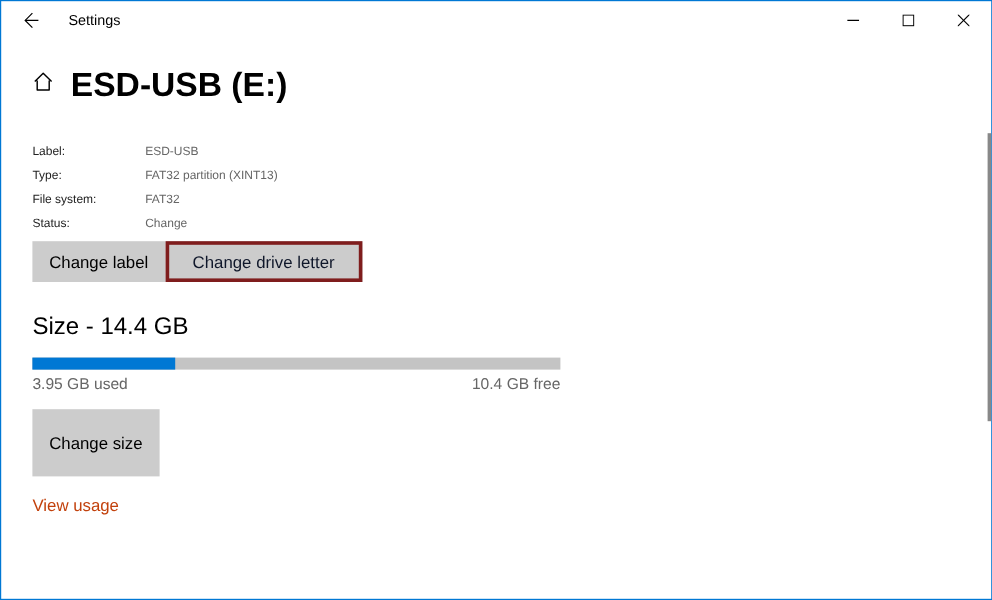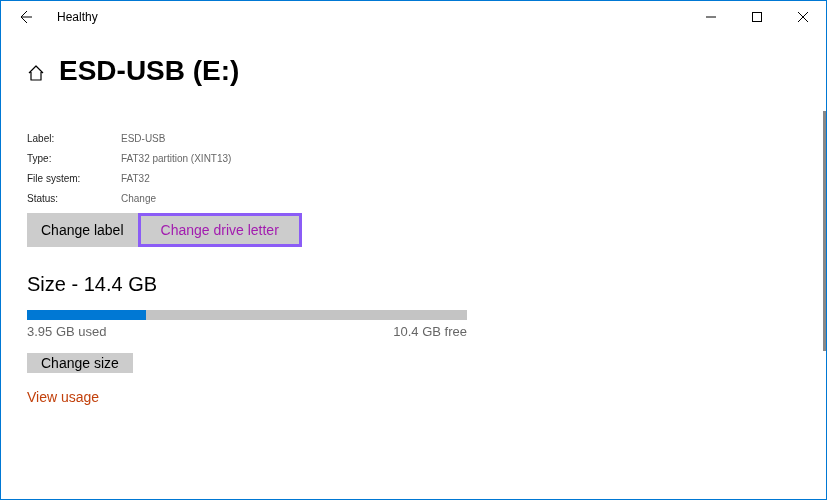--- a/index.html
+++ b/index.html
@@ -48,23 +48,23 @@
       justify-content: center;
       cursor: pointer;
       font-family: "Segoe MDL2 Assets", "Segoe UI Symbol", sans-serif;
       font-size: 10px;
     }
     .content {
       padding: 22px 0 0 26px;
     }
     .header-row {
       display: flex;
-      align-items: flex-end;
+      align-items: flex-start;
       gap: 14px;
-      margin-bottom: 46px;
+      margin-bottom: 34px;
     }
     .home-icon {
       font-size: 17px;
       margin-top: 4px;
     }
     .page-title {
       font-size: 28px;
       font-weight: 600;
       color: #000;
     }
@@ -95,24 +95,24 @@
     .std-button {
       background: #ccc;
       border: none;
       padding: 8px 14px;
       font-size: 14px;
       color: #000;
       cursor: pointer;
     }
     .highlighted-button {
       background: #ccc;
-      border: 3px solid #8b5cf6;
+      border: 3px solid #7f1d1d;
       padding: 6px 20px;
       font-size: 14px;
-      color: #a21caf;
+      color: #0f172a;
       cursor: pointer;
     }
     .size-section {
       margin-top: 26px;
     }
     .size-heading {
       font-size: 20px;
       font-weight: 400;
       margin-bottom: 14px;
     }
@@ -131,21 +131,21 @@
       justify-content: space-between;
       width: 440px;
       font-size: 13px;
       color: #666;
       margin-top: 4px;
     }
     .change-size-btn {
       margin-top: 14px;
       background: #ccc;
       border: none;
-      padding: 2px 14px;
+      padding: 20px 14px;
       font-size: 14px;
       cursor: pointer;
     }
     .view-usage {
       color: #c2410c;
       font-size: 14px;
       margin-top: 16px;
       cursor: pointer;
     }
     .scrollbar-edge {
@@ -160,21 +160,21 @@
 </head>
 <body>
 
 <div class="titlebar">
   <div class="back-btn">
     <svg width="16" height="16" viewBox="0 0 16 16">
       <path d="M10 2 L4 8 L10 14" stroke="#000" stroke-width="1" fill="none"></path>
       <path d="M4 8 L15 8" stroke="#000" stroke-width="1"></path>
     </svg>
   </div>
-  <div class="titlebar-title">Healthy</div>
+  <div class="titlebar-title">Settings</div>
   <div class="window-controls">
     <div class="win-btn">
       <svg width="10" height="10">
           <line x1="0" y1="5" x2="10" y2="5" stroke="#000" stroke-width="1"></line>
         </svg>
     </div>
     <div class="win-btn">
       <svg width="10" height="10">
           <rect x="0.5" y="0.5" width="9" height="9" stroke="#000" stroke-width="1" fill="none"></rect>
         </svg>

